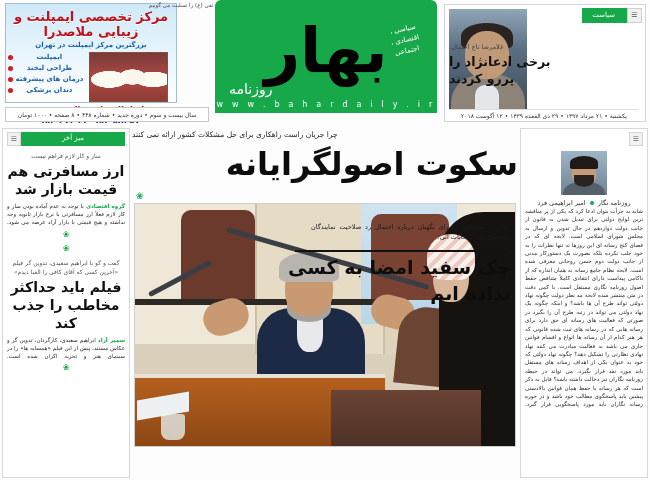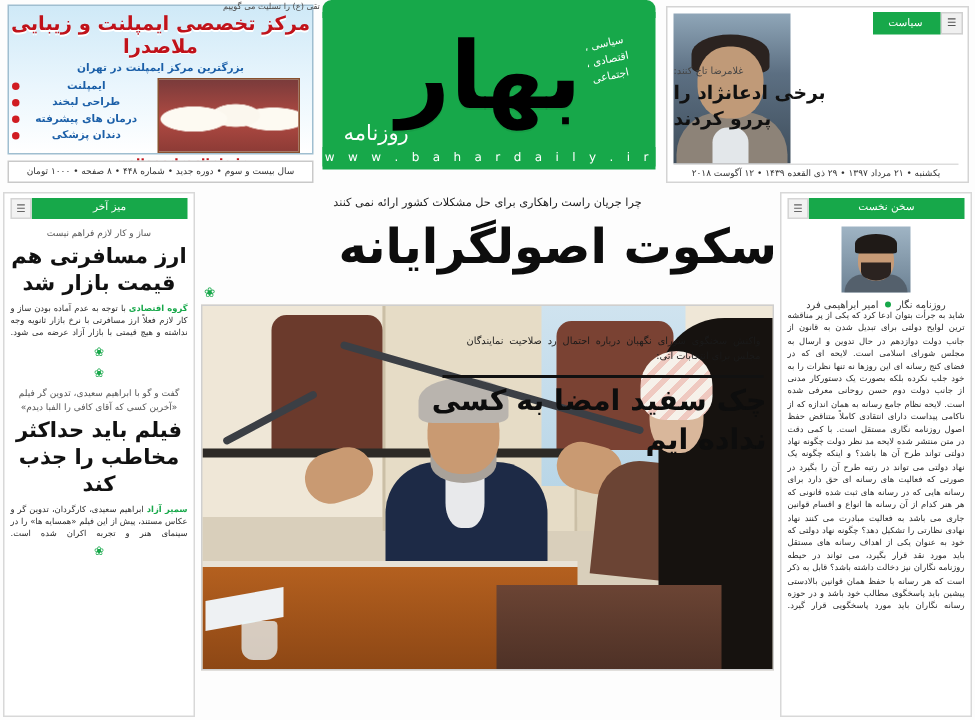--- a/index.html
+++ b/index.html
@@ -63,21 +63,21 @@
     width: 9px; height: 9px; background: #17a84a;
     border-radius: 50% 50% 50% 0; display: inline-block;
   }
   .mh-slogan {
     position: absolute; top: 1px; right: 122px; width: 180px;
     font-size: 5.5px; color: #4a4a4a; text-align: center; line-height: 8px;
   }
 
   
   .ad {
-    position: absolute; top: 3px; left: 5px; width: 204px; height: 100px;
+    position: absolute; top: 3px; left: 5px; width: 172px; height: 100px;
     background: linear-gradient(#cfe9f7, #eaf6fd 55%, #ffffff);
     border: 1px solid #9fbed0;
   }
   .ad-title {
     margin-top: 5px; text-align: center;
     font-size: 13px; font-weight: bold; color: #c0121a;
     text-shadow: 0 1px 0 #fff; letter-spacing: -.3px;
   }
   .ad-sub {
     text-align: center; font-size: 7px; font-weight: bold;
@@ -244,21 +244,21 @@
   .lc-flower {
     text-align: center; color: #17a84a; font-size: 8px; line-height: 10px;
     margin: 2px 0 4px;
   }
 
   
   .center-col {
     position: absolute; top: 0; right: 132px; width: 386px; height: 350px;
   }
   .cc-kicker {
-    font-size: 7.5px; color: #222; text-align: center; margin-top: 2px;
+    font-size: 7.5px; color: #222; text-align: left; margin-top: 2px;
   }
   .cc-head {
     font-size: 32px; font-weight: bold; color: #0d0d0d;
     text-align: right; line-height: 54px; letter-spacing: -2px;
     margin-top: -2px;
   }
   .cc-flower { text-align: left; color: #17a84a; font-size: 9px; margin: 0 0 2px 4px; }
 
   .photo-block {
     position: relative; width: 382px; height: 244px; margin: 0 auto;
@@ -430,31 +430,30 @@
       <div class="pol-tag">
         <span class="pol-tag-icon">☰</span>
         <span class="pol-tag-label">سیاست</span>
       </div>
       <div class="pol-photo">
         <div class="suit"></div>
           <div class="shirt"></div>
         <div class="hair"></div>
           <div class="face"></div>
       </div>
-      <div class="pol-kicker">غلامرضا تاج کنند:</div>
+      <div class="pol-kicker">غلامرضا تاج احتمال:</div>
       <div class="pol-head">برخی ادعا‌نژاد را پررو کردند</div>
       <div class="dateline">یکشنبه • ۲۱ مرداد ۱۳۹۷ • ۲۹ ذی القعده ۱۴۳۹ • ۱۲ آگوست ۲۰۱۸</div>
     </div>
   </div>
 
   <div class="cols">
 
     <div class="right-col">
       <div class="sec-head">
-        <span class="sec-head-label">سخن نخست</span>
         <span class="sec-head-icon">☰</span>
       </div>
       <div class="rc-photo">
         <div class="s"></div>
           <div class="f"></div>
           <div class="b"></div>
           <div class="h"></div>
       </div>
       <div class="rc-byline">
         <span>روزنامه نگار</span>

